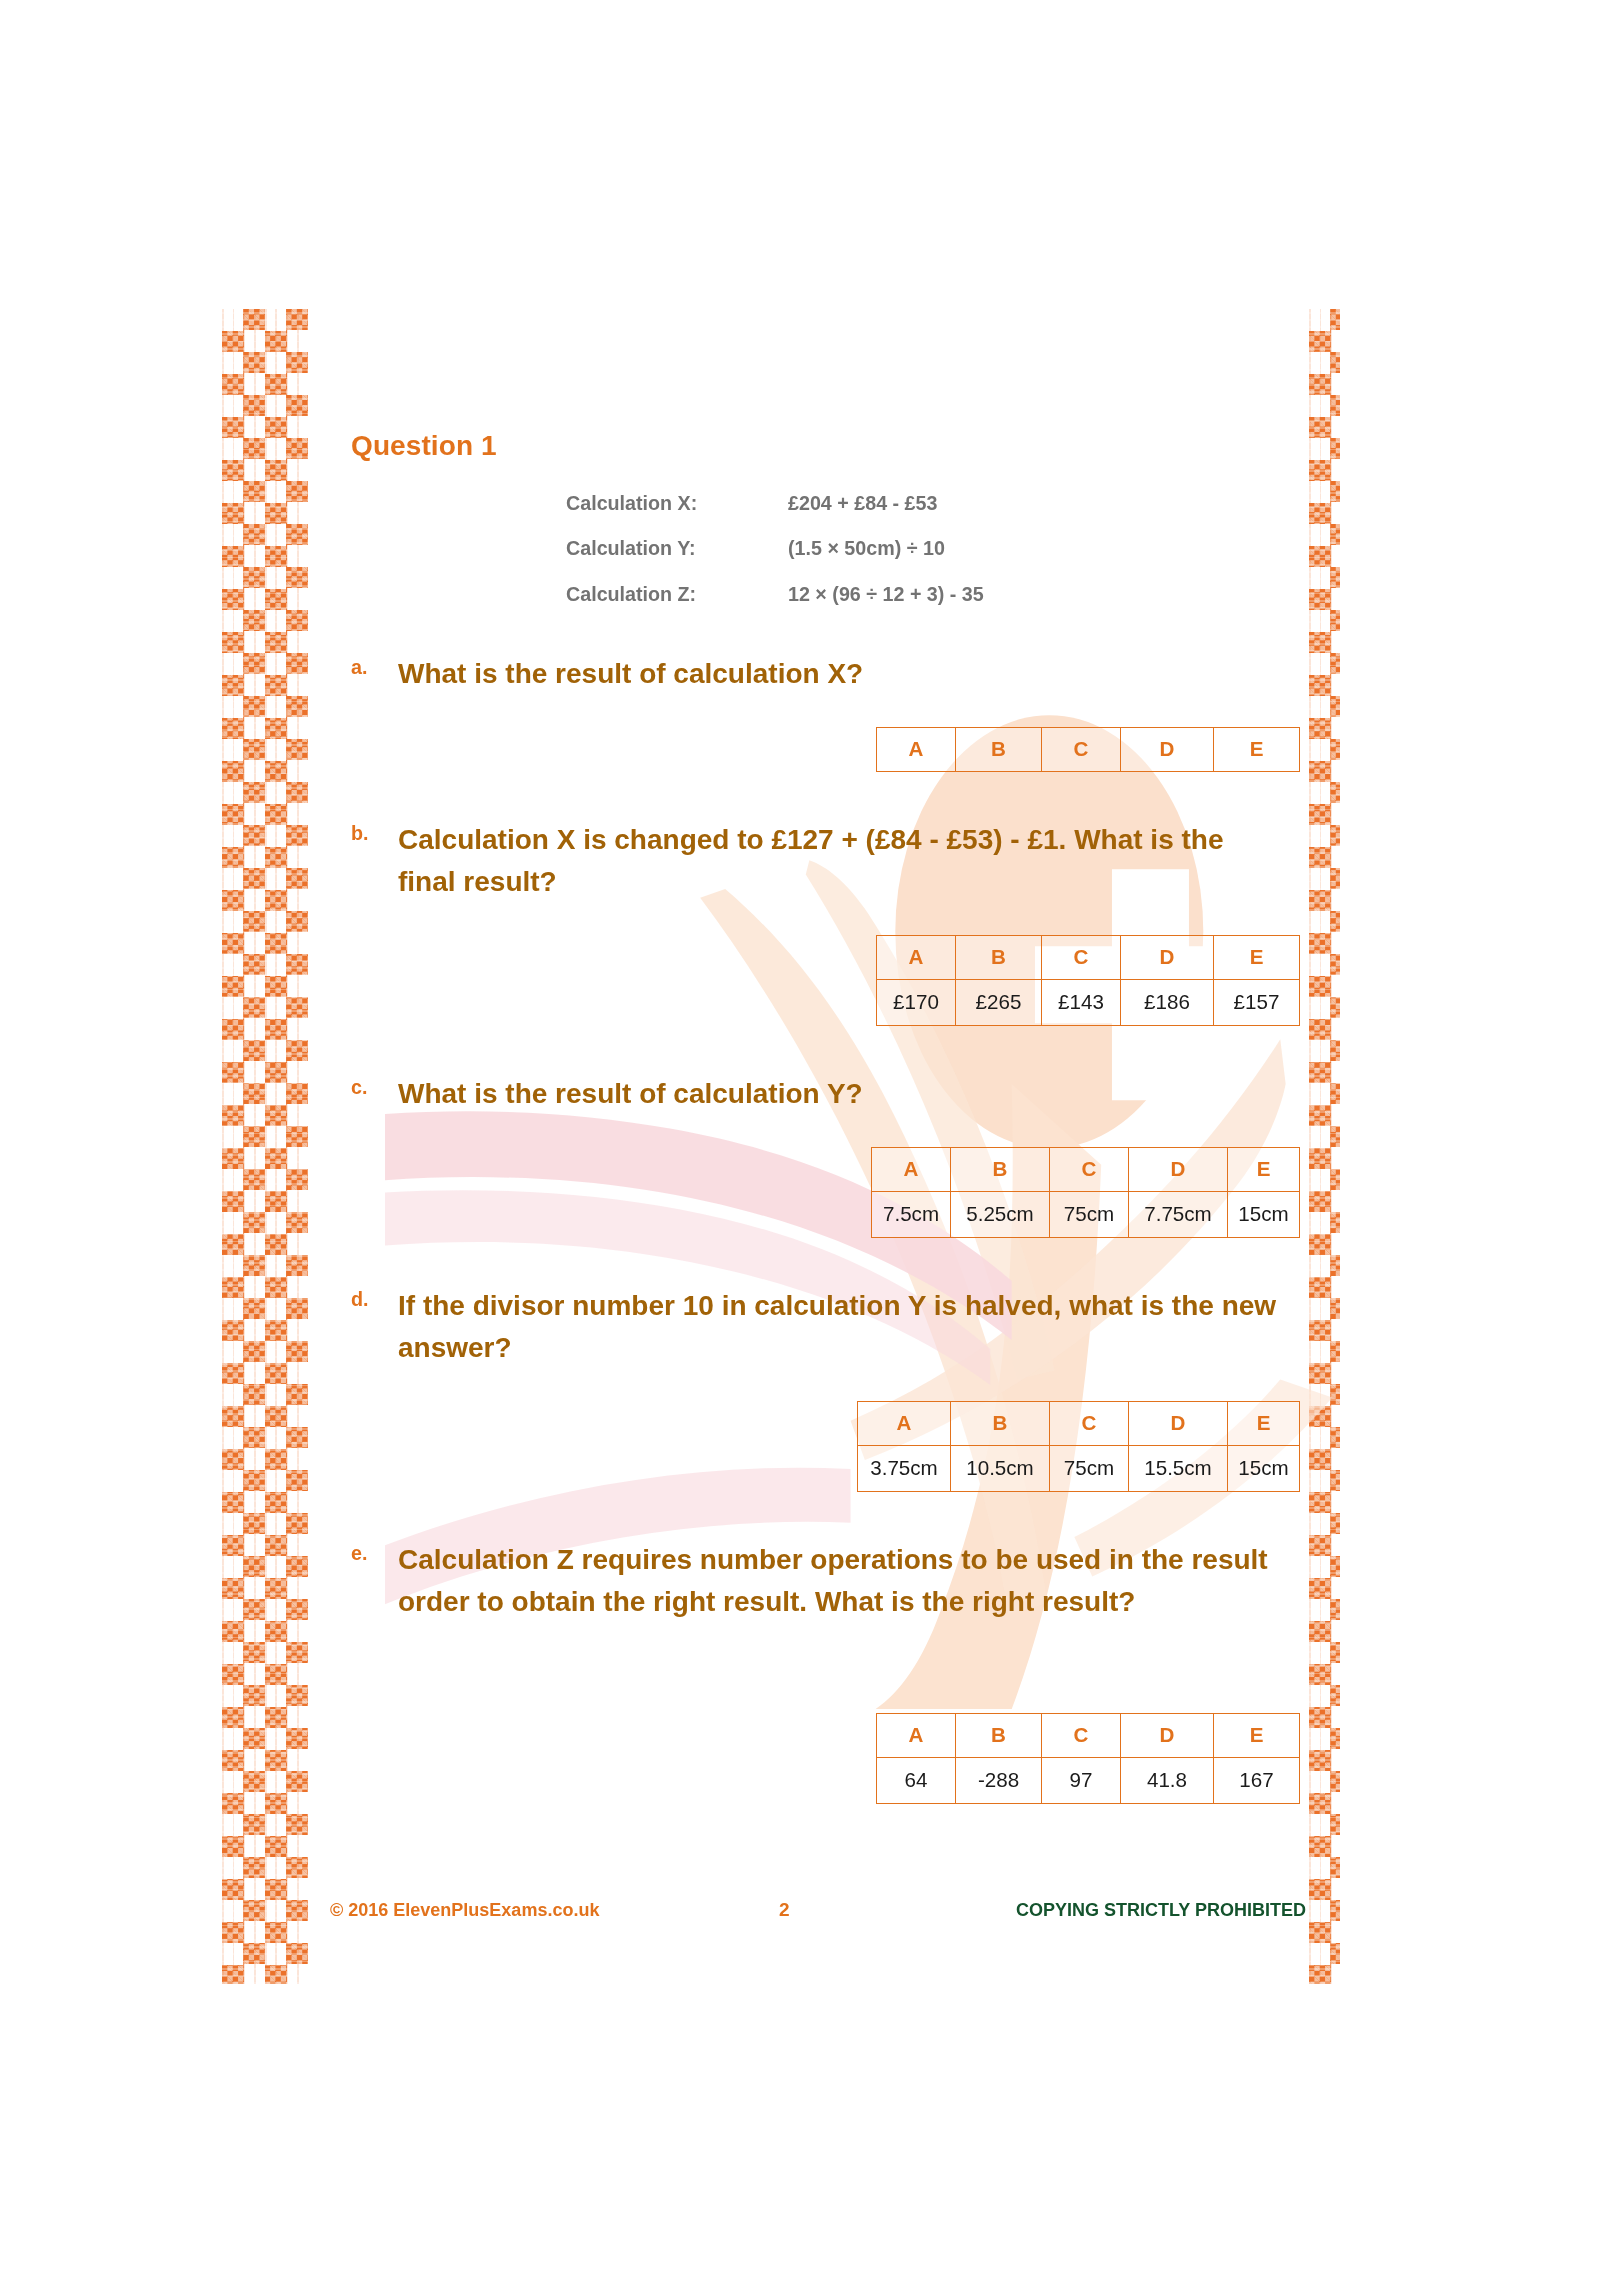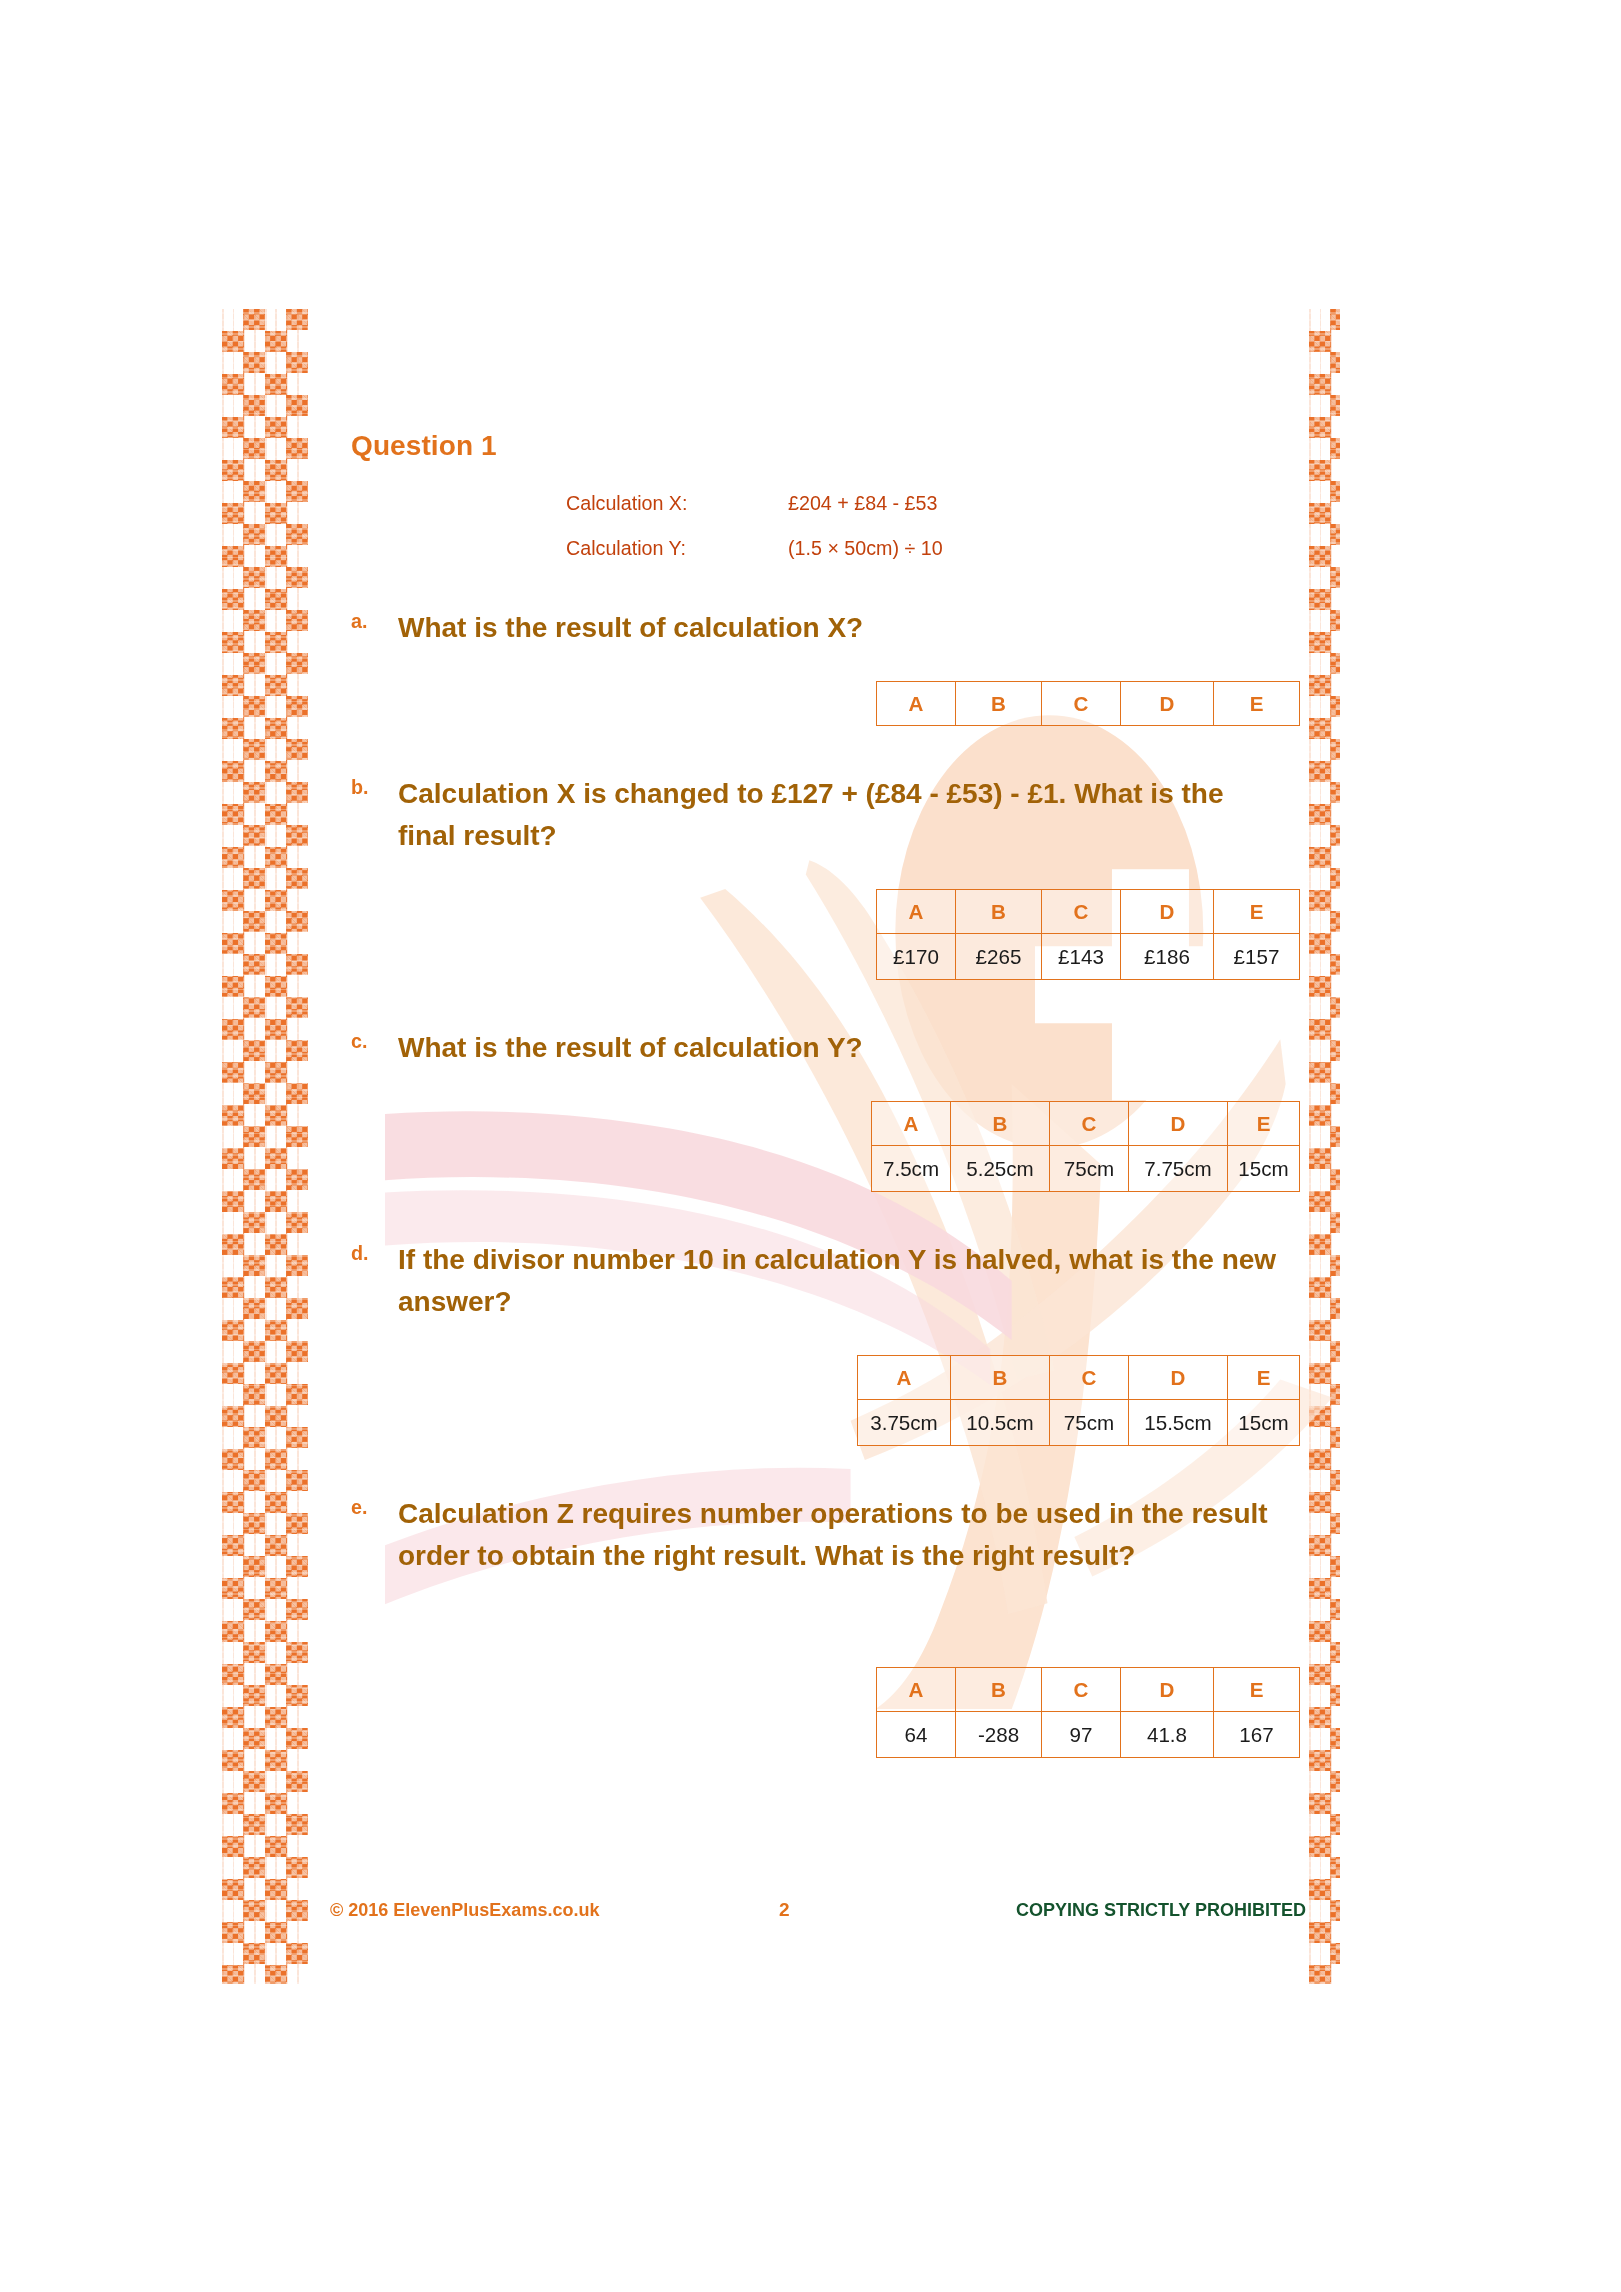--- a/index.html
+++ b/index.html
@@ -78,22 +78,22 @@
   .intro {
     font-size: 20.6px;
     color: #1b1b1b;
     margin: 0 0 34px 0;
   }
 
   .calc-list { margin: 0 0 47px 0; }
   .calc-row {
     display: flex;
     margin: 0 0 22.4px 0;
-    color: #c2410c;
-    font-weight: normal;
+    color: #737373;
+    font-weight: bold;
     font-size: 19.7px;
   }
   .calc-label { width: 222px; padding-left: 215px; box-sizing: content-box; }
   .calc-label-inner { display: block; }
   .calc-value { }
 
   .qitem { position: relative; margin-bottom: 7.2px; }
   .qrow {
     display: flex;
     align-items: flex-start;
@@ -204,20 +204,26 @@
             <span class="calc-label-inner">Calculation X:</span>
           </span>
         <span class="calc-value">£204 + £84 - £53</span>
       </div>
       <div class="calc-row">
         <span class="calc-label">
             <span class="calc-label-inner">Calculation Y:</span>
           </span>
         <span class="calc-value">(1.5 × 50cm) ÷ 10</span>
       </div>
+      <div class="calc-row">
+        <span class="calc-label">
+            <span class="calc-label-inner">Calculation Z:</span>
+          </span>
+        <span class="calc-value">12 × (96 ÷ 12 + 3) - 35</span>
+      </div>
     </div>
 
     <div class="qitem">
       <div class="qrow">
         <span class="qletter">a.</span>
         <span class="qtext">What is the result of calculation X?</span>
       </div>
       <div class="opt-table-wrap" style="margin-top:32px;">
         <table class="opts">
           <colgroup>

